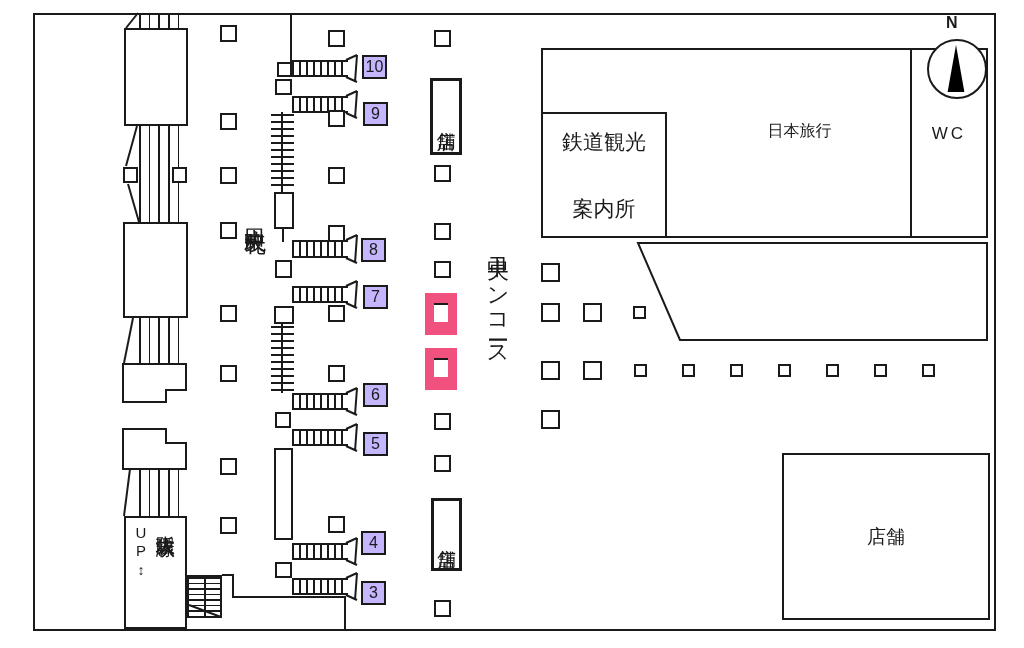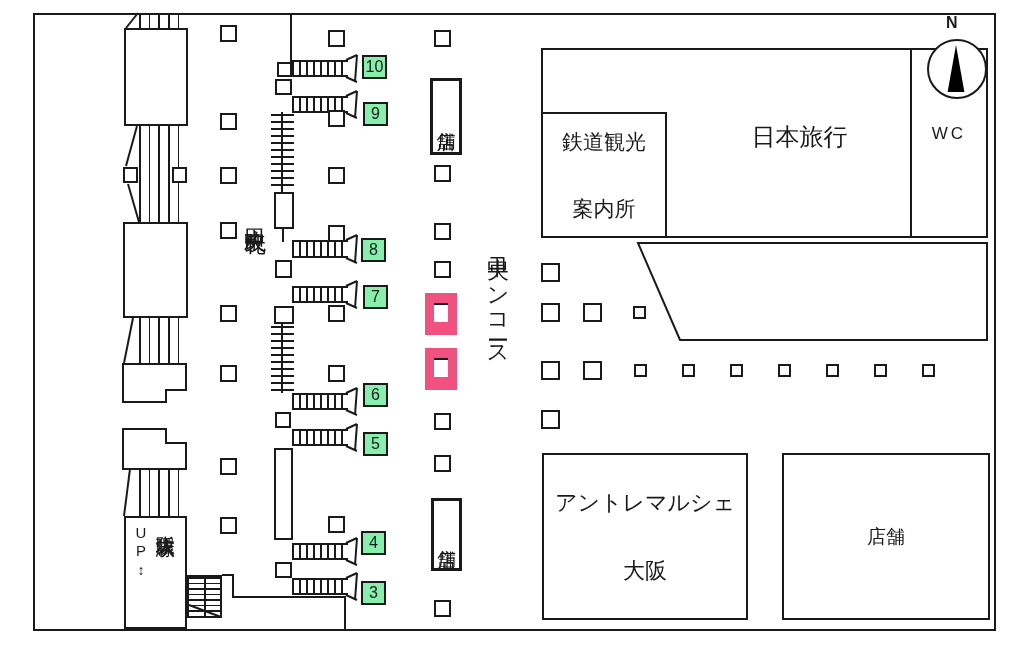--- a/index.html
+++ b/index.html
@@ -4,21 +4,21 @@
 <style>
   html,body{margin:0;padding:0;background:#fff;}
   #canvas{position:relative;width:1024px;height:648px;background:#fff;overflow:hidden;
           font-family:"Liberation Sans", sans-serif;color:#1a1a1a;}
   .abs{position:absolute;box-sizing:border-box;gap:40px;}
   .border-box{border:2px solid #1a1a1a;background:#fff;}
   .thick{border-width:3px;}
   .sq{position:absolute;box-sizing:border-box;width:17px;height:17px;border:2px solid #1a1a1a;background:#fff;}
   .sq-m{width:19px;height:19px;}
   .sq-s{width:13px;height:13px;}
-  .num{position:absolute;box-sizing:border-box;width:25px;height:24px;border:2px solid #1a1a1a;background:#86efac;
+  .num{position:absolute;box-sizing:border-box;width:25px;height:24px;border:2px solid #1a1a1a;background:#c4b5fd;
        display:flex;align-items:center;justify-content:center;font-size:16px;}
   .stair{position:absolute;box-sizing:border-box;height:17px;border-top:2px solid #1a1a1a;border-bottom:2px solid #1a1a1a;
          background:repeating-linear-gradient(90deg,#1a1a1a 0 2px,transparent 2px 7px);}
   .comb{position:absolute;width:23px;background:repeating-linear-gradient(180deg,#1a1a1a 0 2px,transparent 2px 7px);}
   .comb::after{content:"";position:absolute;left:10px;top:-2px;bottom:-2px;width:2px;background:#1a1a1a;}
   .tracks{position:absolute;background:repeating-linear-gradient(90deg,#1a1a1a 0 1.5px,transparent 1.5px 9.7px);}
   .vtext{writing-mode:vertical-rl;text-orientation:upright;letter-spacing:2px;}
   .ctr{display:flex;align-items:center;justify-content:center;text-align:center;}
   .pink{position:absolute;background:#F0517F;}
   .pink .inner{position:absolute;left:9px;top:10px;width:14px;height:17px;background:#fff;border-top:2px solid #1a1a1a;}
@@ -174,30 +174,26 @@
   <div class="abs border-box thick ctr" style="left:431px;top:498px;width:31px;height:73px;">
     <span class="vtext" style="font-size:19px;letter-spacing:1px;">店舗</span>
   </div>
 
   <div class="abs border-box" style="left:541px;top:48px;width:447px;height:190px;"></div>
   <div class="abs" style="left:910px;top:48px;width:2px;height:190px;background:#1a1a1a;"></div>
   <div class="abs border-box ctr" style="left:541px;top:112px;width:126px;height:126px;flex-direction:column;line-height:27px;font-size:21px;">
     <span>鉄道観光</span>
     <span>案内所</span>
   </div>
-  <div class="lab" style="left:667px;top:121px;width:265px;text-align:center;font-size:24px;">日本旅行</div>
+  <div class="lab" style="left:667px;top:121px;width:265px;text-align:center;font-size:16px;">日本旅行</div>
   <div class="lab" style="left:910px;top:124px;width:78px;text-align:center;font-size:17px;letter-spacing:3px;">WC</div>
 
   <div class="lab nletter" style="left:946px;top:14px;">N</div>
   <div class="compass" style="left:927px;top:39px;">
     <div class="needle"></div>
   </div>
 
 
-  <div class="abs border-box ctr" style="left:542px;top:453px;width:206px;height:167px;flex-direction:column;line-height:28px;font-size:22px;">
-    <span>アントレマルシェ</span>
-    <span>大阪</span>
-  </div>
   <div class="abs border-box ctr" style="left:782px;top:453px;width:208px;height:167px;font-size:19px;">
     <span>店舗</span>
   </div>
 
 </div>
 
 </body></html>

